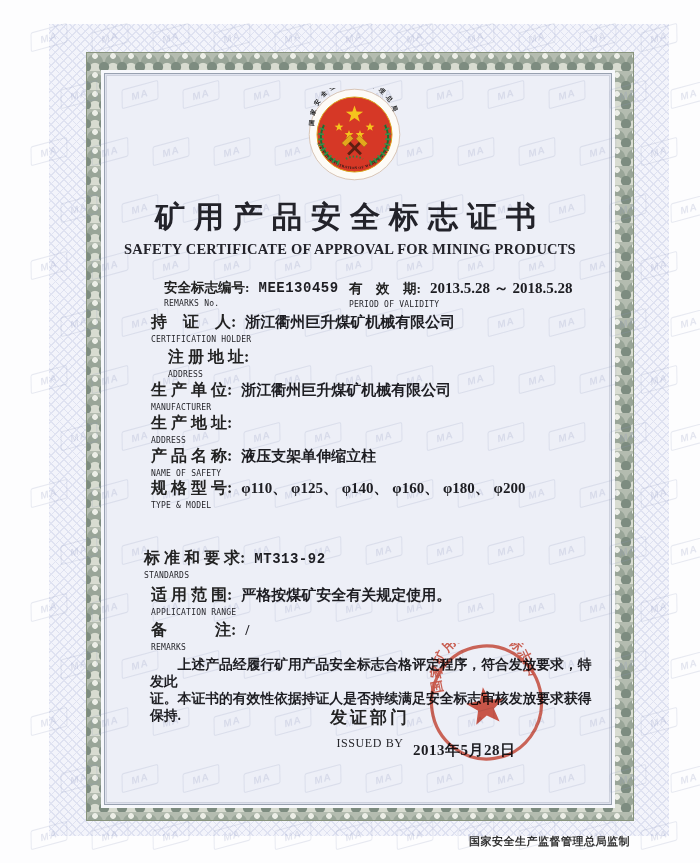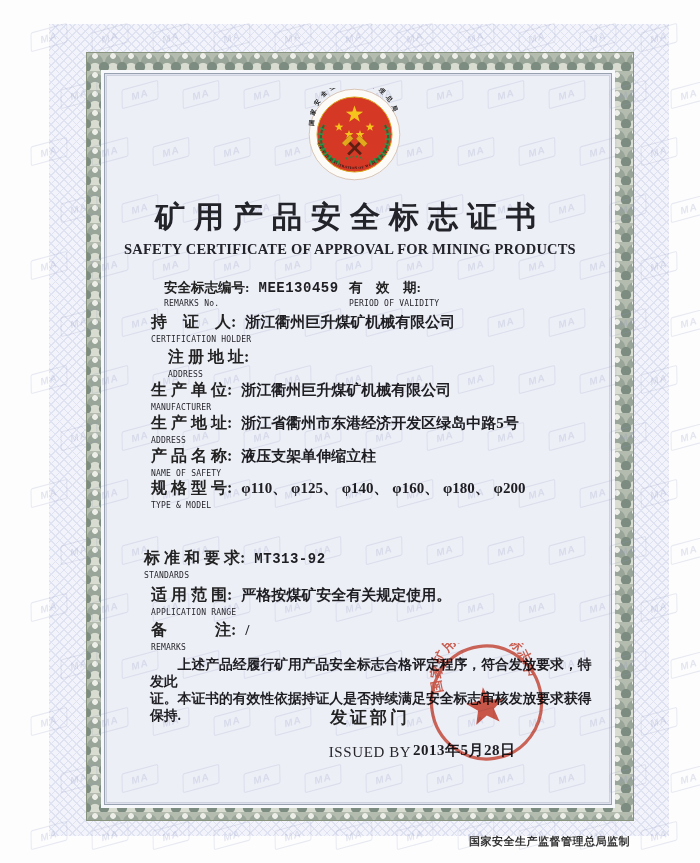--- a/index.html
+++ b/index.html
@@ -43,21 +43,21 @@
   .flabel{font-size:16px;font-weight:700;color:#222;}
   .field.small .flabel{font-size:13.5px;}
   .fvalue{font-size:15px;font-weight:600;margin-left:9px;color:#1d1d22;}
   .fvalue.mono{font-family:"Liberation Mono","DejaVu Sans Mono",monospace;font-weight:700;font-size:14px;letter-spacing:0.5px;}
   .fsub{font-family:"DejaVu Sans Mono",monospace;font-size:8px;letter-spacing:0.2px;color:#26262b;margin-top:2px;}
   .statement{position:absolute;left:150px;top:656px;width:450px;font-size:13.8px;
      font-weight:600;line-height:17px;color:#1d1d22;}
   .statement .l1{text-indent:2em;font-family:Liberation Serif, serif;}
   .dept{position:absolute;left:300px;top:706px;width:140px;text-align:center;}
   .dept-cn{font-size:17px;font-weight:700;letter-spacing:3px;color:#222;}
-  .dept-en{font-size:15px;letter-spacing:0.6px;color:#26262b;margin-top:15px;}
+  .dept-en{font-size:12px;letter-spacing:0.6px;color:#26262b;margin-top:7px;}
   .issue-date{position:absolute;left:413px;top:741px;font-size:15px;font-weight:700;color:#1d1d22;letter-spacing:0.5px;}
   .seal{position:absolute;left:429px;top:643px;z-index:6;mix-blend-mode:multiply;opacity:.93;}
   .printer{position:absolute;left:0;top:834px;width:630px;text-align:right;
      font-size:11px;font-weight:700;letter-spacing:0.5px;color:#333;z-index:5;}
 </style>
 </head>
 <body>
 
 <div class="page">
 
@@ -606,20 +606,21 @@
     <div class="field small" style="left:164px;top:279px">
       <div class="fline">
           <span class="flabel">安全标志编号:</span>
           <span class="fvalue mono">MEE130459</span>
         </div>
       <div class="fsub">REMARKS No.</div>
     </div>
     <div class="field small" style="left:349px;top:279px">
       <div class="fline">
           <span class="flabel">有　效　期:</span>
+          <span class="fvalue">2013.5.28 ～ 2018.5.28</span>
         </div>
       <div class="fsub">PERIOD OF VALIDITY</div>
     </div>
     <div class="field" style="left:151px;top:312px">
       <div class="fline">
           <span class="flabel">持　证　人:</span>
           <span class="fvalue">浙江衢州巨升煤矿机械有限公司</span>
         </div>
       <div class="fsub">CERTIFICATION HOLDER</div>
     </div>
@@ -632,21 +633,20 @@
     <div class="field" style="left:151px;top:380px">
       <div class="fline">
           <span class="flabel">生 产 单 位:</span>
           <span class="fvalue">浙江衢州巨升煤矿机械有限公司</span>
         </div>
       <div class="fsub">MANUFACTURER</div>
     </div>
     <div class="field" style="left:151px;top:413px">
       <div class="fline">
           <span class="flabel">生 产 地 址:</span>
-          <span class="fvalue">浙江省衢州市东港经济开发区绿岛中路5号</span>
         </div>
       <div class="fsub">ADDRESS</div>
     </div>
     <div class="field" style="left:151px;top:446px">
       <div class="fline">
           <span class="flabel">产 品 名 称:</span>
           <span class="fvalue">液压支架单伸缩立柱</span>
         </div>
       <div class="fsub">NAME OF SAFETY</div>
     </div>

